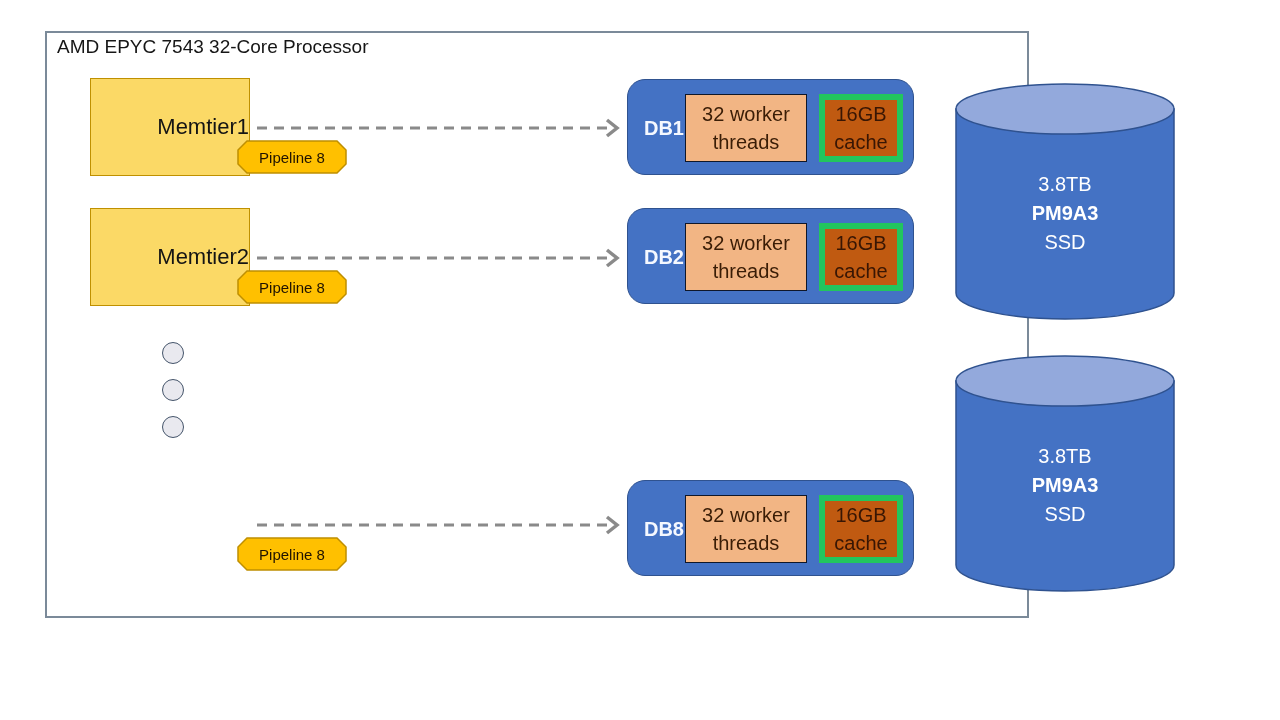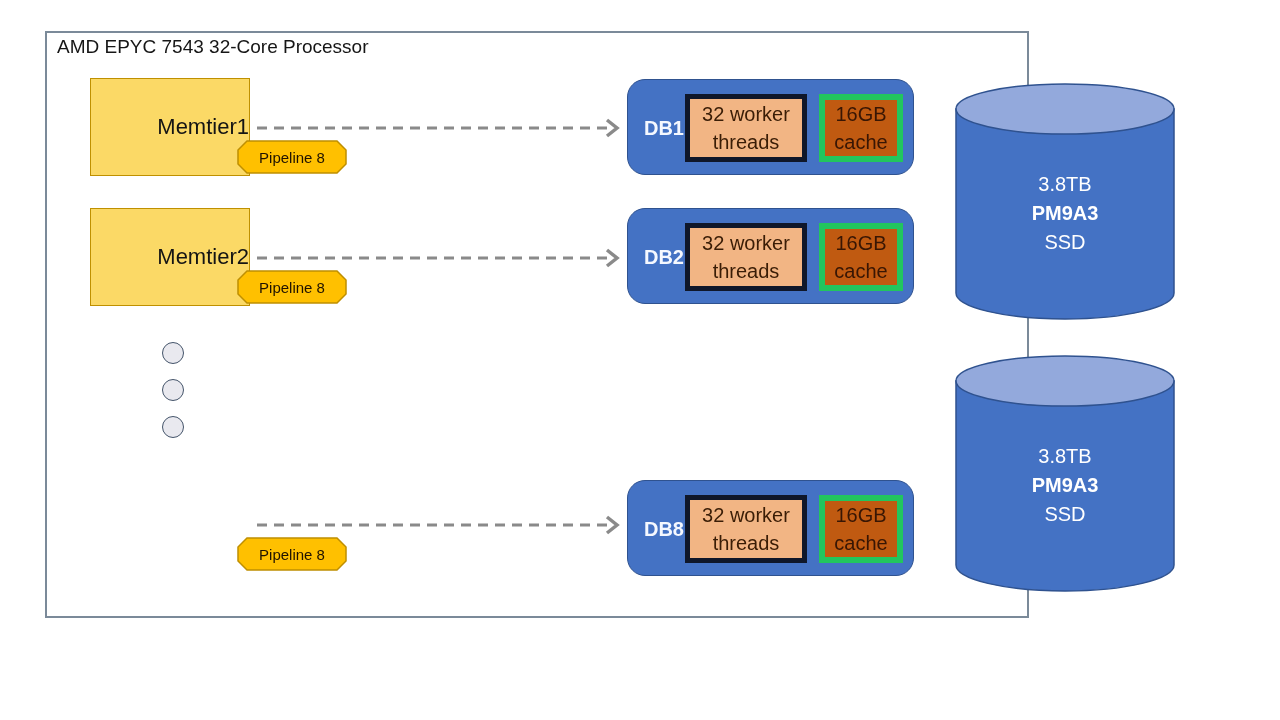--- a/index.html
+++ b/index.html
@@ -20,21 +20,21 @@
               display:flex;align-items:center;justify-content:center;
               font-size:15px;color:#201300;}
   .arrow{position:absolute;left:255px;top:38px;}
 
   .db{position:absolute;left:627px;width:287px;height:96px;background:#4472C4;
       border:1px solid #2F528F;border-radius:18px;box-sizing:border-box;}
   .db-label{position:absolute;left:12px;top:0;height:96px;width:48px;
             display:flex;align-items:center;justify-content:center;
             color:#f5f8ff;font-size:20px;font-weight:600;}
   .worker{position:absolute;left:57px;top:14px;width:122px;height:68px;
-          background:#F2B584;border:5px solid #0f172a;box-sizing:border-box;
+          background:#F2B584;border:1px solid #0f172a;box-sizing:border-box;
           display:flex;flex-direction:column;align-items:center;justify-content:center;
           font-size:20px;line-height:28px;color:#3a1d06;}
   .cache{position:absolute;left:191px;top:14px;width:84px;height:68px;
          background:#C05A11;border:6px solid #22c55e;box-sizing:border-box;
          display:flex;flex-direction:column;align-items:center;justify-content:center;
          font-size:20px;line-height:28px;color:#381604;}
 
   .dot{position:absolute;left:162px;width:22px;height:22px;border-radius:50%;
        background:#E9E9EF;border:1.5px solid #44546A;box-sizing:border-box;}
 

